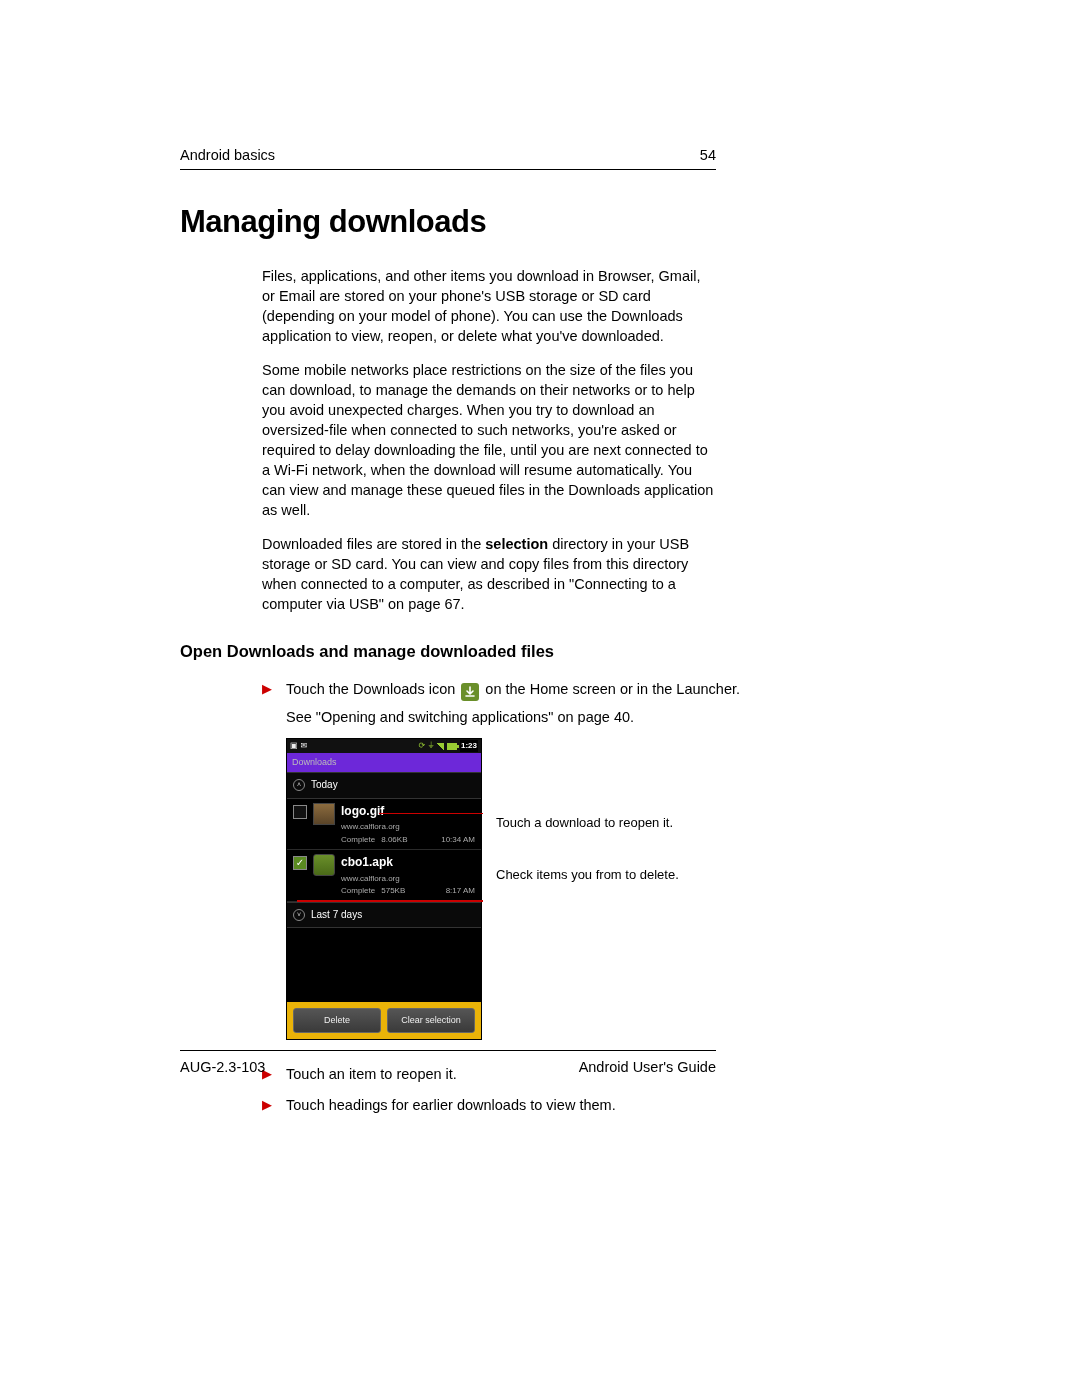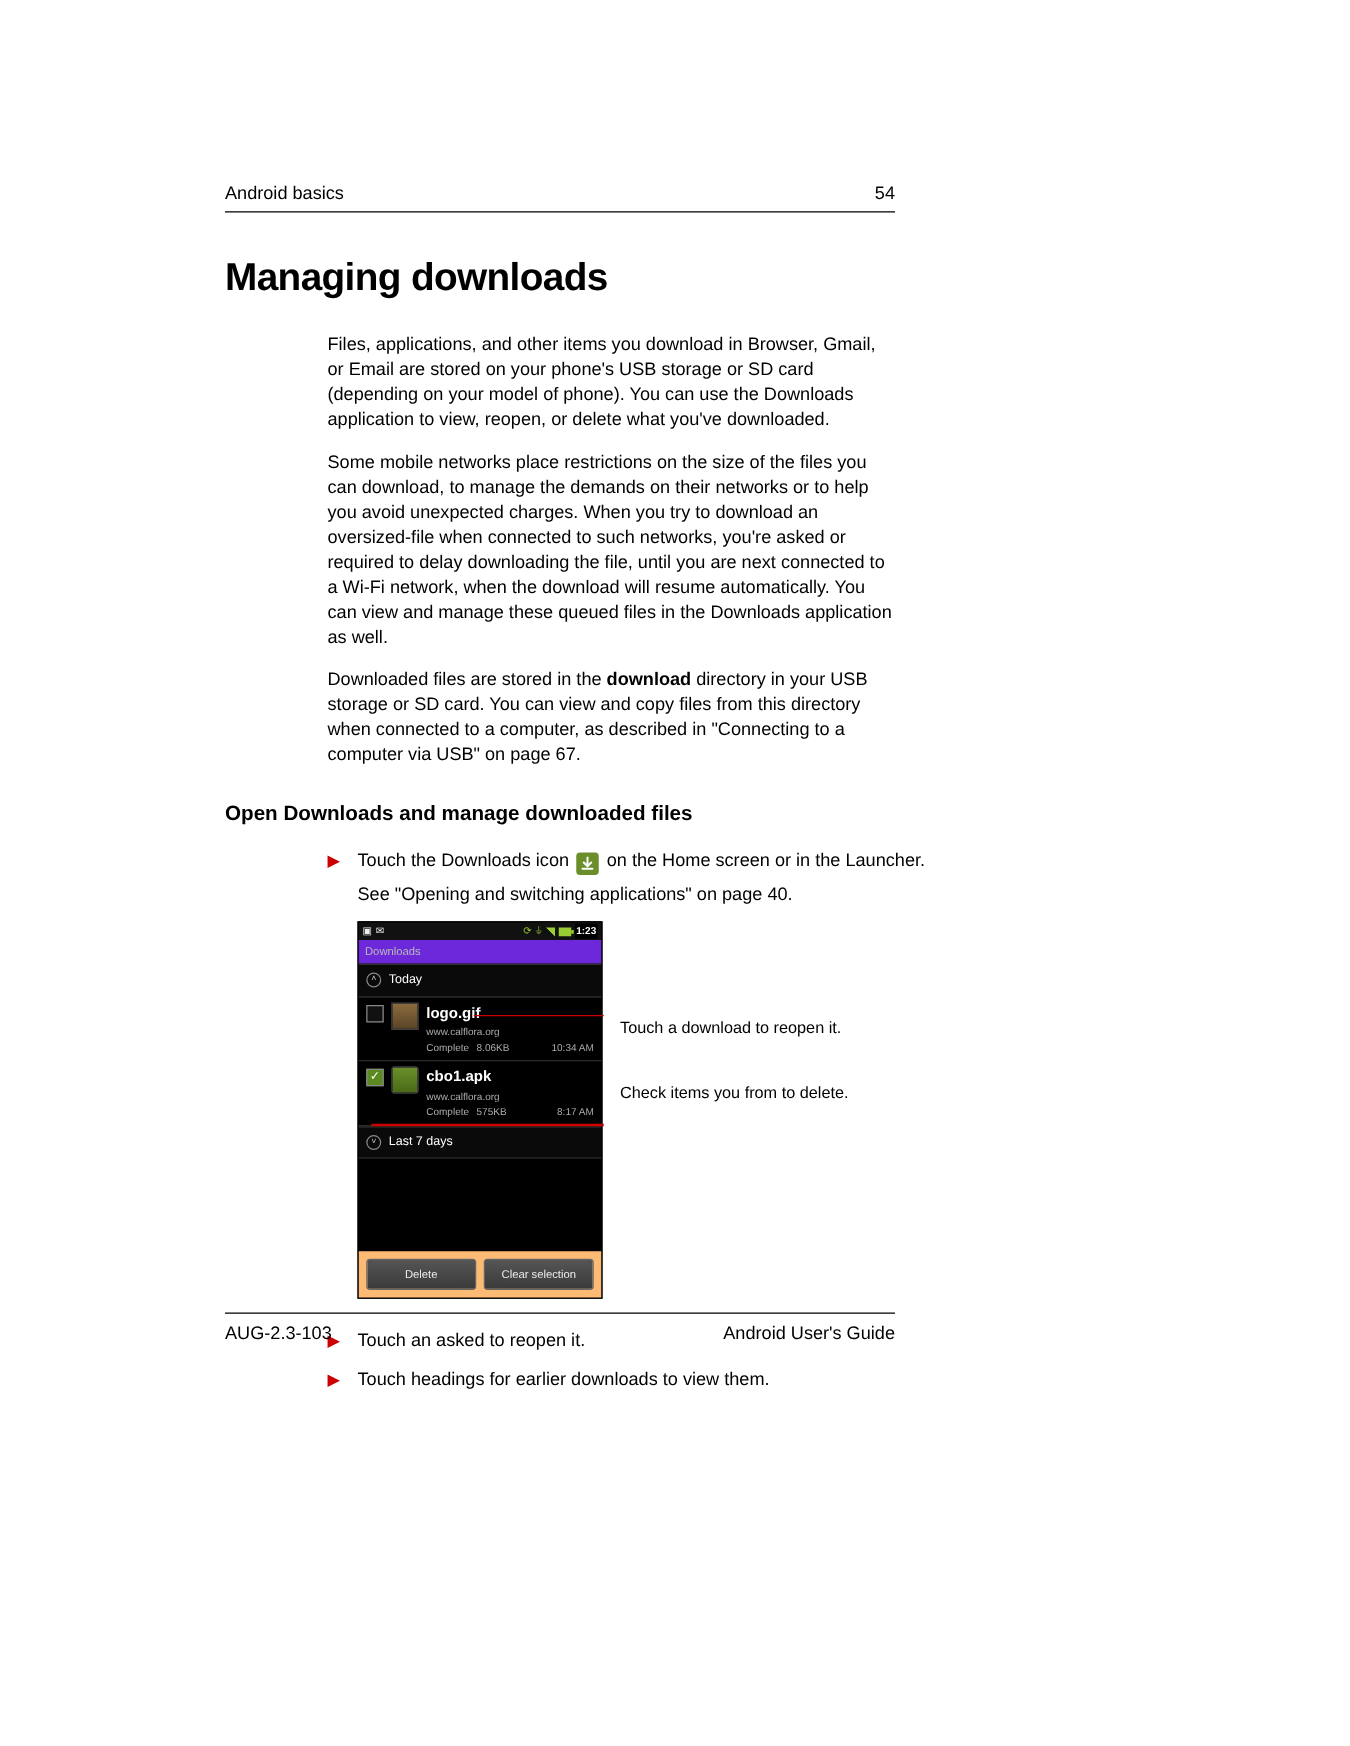--- a/index.html
+++ b/index.html
@@ -110,21 +110,21 @@
     width:22px;height:22px;background:linear-gradient(#8b6b3e,#5a4428);border:1px solid #444;
   }
   .thumb.apk { background:linear-gradient(#6a8f2a,#4a6a18); border-radius:3px; }
   .meta { flex:1; display:flex; flex-direction:column; gap:1px; }
   .fname { color:#fff; font-weight:bold; font-size:12px; }
   .src { color:#aaa; font-size:8px; }
   .stat { display:flex; gap:6px; color:#aaa; font-size:8px; }
   .row .time { position:absolute; right:6px; bottom:4px; color:#aaa; font-size:8px; }
   .redline { position:absolute; right:-1px; height:1.5px; background:#c00; }
   .spacer { flex:1; background:#000; }
-  .btnbar { display:flex; background:#fdba74; padding:6px; gap:6px; }
+  .btnbar { display:flex; background:#eab308; padding:6px; gap:6px; }
   .btnbar .b {
     flex:1; text-align:center; padding:5px 0;
     background:linear-gradient(#555,#3a3a3a);
     border:1px solid #666; border-radius:3px;
     color:#eee; font-size:9px;
   }
   
   .callouts { font-size:13px; width: 260px; position: relative; }
   .co1 { position:absolute; top:76px; }
   .co2 { position:absolute; top:128px; }
@@ -148,21 +148,21 @@
     <span>Android basics</span>
     <span>54</span>
   </div>
 
   <h1>Managing downloads</h1>
 
   <div class="body-block">
     <p>Files, applications, and other items you download in Browser, Gmail, or Email are stored on your phone's USB storage or SD card (depending on your model of phone). You can use the Downloads application to view, reopen, or delete what you've downloaded.</p>
     <p>Some mobile networks place restrictions on the size of the files you can download, to manage the demands on their networks or to help you avoid unexpected charges. When you try to download an oversized-file when connected to such networks, you're asked or required to delay downloading the file, until you are next connected to a Wi-Fi network, when the download will resume automatically. You can view and manage these queued files in the Downloads application as well.</p>
     <p class="lastp">
-      <span>Downloaded files are stored in the </span><b>download</b><span> directory in your USB storage or SD card. You can view and copy files from this directory when connected to a computer, as described in "Connecting to a computer via USB" on page 67.</span>
+      <span>Downloaded files are stored in the </span><b>selection</b><span> directory in your USB storage or SD card. You can view and copy files from this directory when connected to a computer, as described in "Connecting to a computer via USB" on page 67.</span>
     </p>
   </div>
 
   <h2>Open Downloads and manage downloaded files</h2>
 
   <div class="steps">
 
     <div class="step">
       <span class="tri">▶</span>
       <div class="txt">
@@ -246,21 +246,21 @@
           <div class="callouts">
             <div class="co1">Touch a download to reopen it.</div>
             <div class="co2">Check items you from to delete.</div>
           </div>
         </div>
       </div>
     </div>
 
     <div class="step">
       <span class="tri">▶</span>
-      <div class="txt">Touch an asked to reopen it.</div>
+      <div class="txt">Touch an item to reopen it.</div>
     </div>
 
     <div class="step">
       <span class="tri">▶</span>
       <div class="txt">Touch headings for earlier downloads to view them.</div>
     </div>
 
   </div>
 
   <div class="footer">

